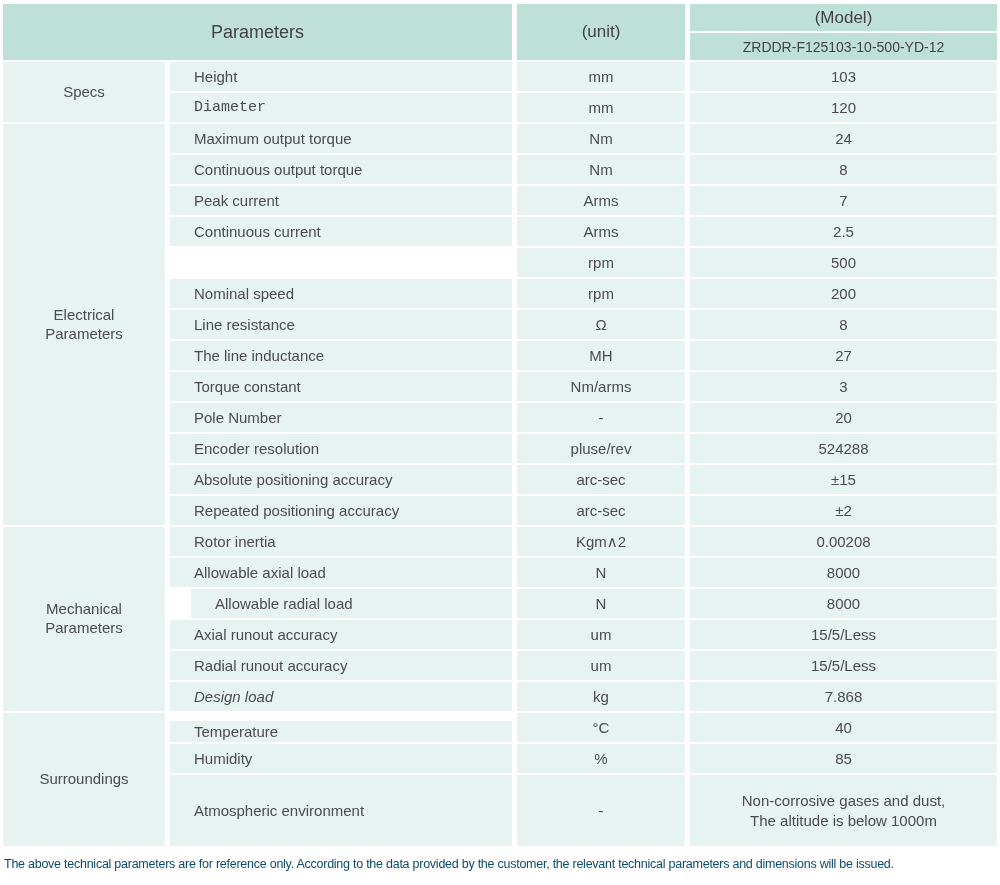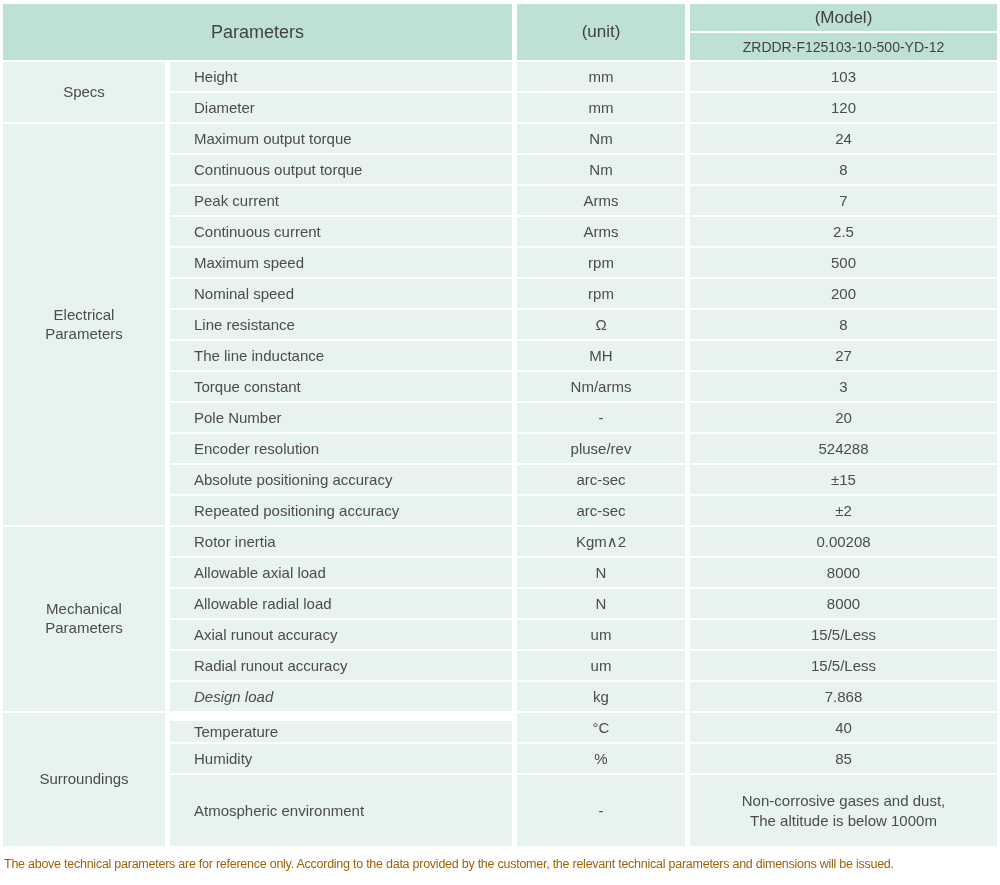--- a/index.html
+++ b/index.html
@@ -37,60 +37,59 @@
   .cat   { grid-column: 1; text-align: center; padding: 0 28px; line-height: 1.25; }
   .param { grid-column: 2; justify-content: flex-start; padding-left: 24px; }
   .unit  { grid-column: 3; }
   .value { grid-column: 4; text-align: center; white-space: pre-line; line-height: 1.3; }
 
   .footnote {
     margin-top: 11px;
     padding-left: 1px;
     font-size: 12.5px;
     letter-spacing: -0.25px;
-    color: #a16207;
+    color: #0c4a6e;
     white-space: nowrap;
   }
 </style>
 </head>
 <body>
 
 <div class="wrap">
   <div class="grid" id="grid">
     <div class="cell hdr h-params">Parameters</div>
     <div class="cell hdr h-unit">(unit)</div>
     <div class="cell hdr h-model">(Model)</div>
     <div class="cell hdr h-modelval">ZRDDR-F125103-10-500-YD-12</div>
 
   <div class="cell cat" style="grid-row: 3 / span 2;">Specs</div>
   <div class="cell param" style="grid-row: 3;">Height</div>
   <div class="cell unit" style="grid-row: 3;">mm</div>
   <div class="cell value" style="grid-row: 3;">103</div>
 
-  <div class="cell param" style="grid-row: 4;">Diameter</div>
+  <div class="cell param" style="grid-row: 4; font-family: Liberation Mono, monospace;">Diameter</div>
   <div class="cell unit" style="grid-row: 4;">mm</div>
   <div class="cell value" style="grid-row: 4;">120</div>
 <div class="cell cat" style="grid-row: 5 / span 13;">Electrical Parameters</div>
   <div class="cell param" style="grid-row: 5;">Maximum output torque</div>
   <div class="cell unit" style="grid-row: 5;">Nm</div>
   <div class="cell value" style="grid-row: 5;">24</div>
 
   <div class="cell param" style="grid-row: 6;">Continuous output torque</div>
   <div class="cell unit" style="grid-row: 6;">Nm</div>
   <div class="cell value" style="grid-row: 6;">8</div>
 
   <div class="cell param" style="grid-row: 7;">Peak current</div>
   <div class="cell unit" style="grid-row: 7;">Arms</div>
   <div class="cell value" style="grid-row: 7;">7</div>
 
   <div class="cell param" style="grid-row: 8;">Continuous current</div>
   <div class="cell unit" style="grid-row: 8;">Arms</div>
   <div class="cell value" style="grid-row: 8;">2.5</div>
 
-  <div class="cell param" style="grid-row: 9;">Maximum speed</div>
   <div class="cell unit" style="grid-row: 9;">rpm</div>
   <div class="cell value" style="grid-row: 9;">500</div>
 
   <div class="cell param" style="grid-row: 10;">Nominal speed</div>
   <div class="cell unit" style="grid-row: 10;">rpm</div>
   <div class="cell value" style="grid-row: 10;">200</div>
 
   <div class="cell param" style="grid-row: 11;">Line resistance</div>
   <div class="cell unit" style="grid-row: 11;">Ω</div>
   <div class="cell value" style="grid-row: 11;">8</div>
@@ -120,21 +119,21 @@
   <div class="cell value" style="grid-row: 17;">±2</div>
 <div class="cell cat" style="grid-row: 18 / span 6;">Mechanical Parameters</div>
   <div class="cell param" style="grid-row: 18;">Rotor inertia</div>
   <div class="cell unit" style="grid-row: 18;">Kgm∧2</div>
   <div class="cell value" style="grid-row: 18;">0.00208</div>
 
   <div class="cell param" style="grid-row: 19;">Allowable axial load</div>
   <div class="cell unit" style="grid-row: 19;">N</div>
   <div class="cell value" style="grid-row: 19;">8000</div>
 
-  <div class="cell param" style="grid-row: 20;">Allowable radial load</div>
+  <div class="cell param" style="grid-row: 20; margin-left: 21px;">Allowable radial load</div>
   <div class="cell unit" style="grid-row: 20;">N</div>
   <div class="cell value" style="grid-row: 20;">8000</div>
 
   <div class="cell param" style="grid-row: 21;">Axial runout accuracy</div>
   <div class="cell unit" style="grid-row: 21;">um</div>
   <div class="cell value" style="grid-row: 21;">15/5/Less</div>
 
   <div class="cell param" style="grid-row: 22;">Radial runout accuracy</div>
   <div class="cell unit" style="grid-row: 22;">um</div>
   <div class="cell value" style="grid-row: 22;">15/5/Less</div>

